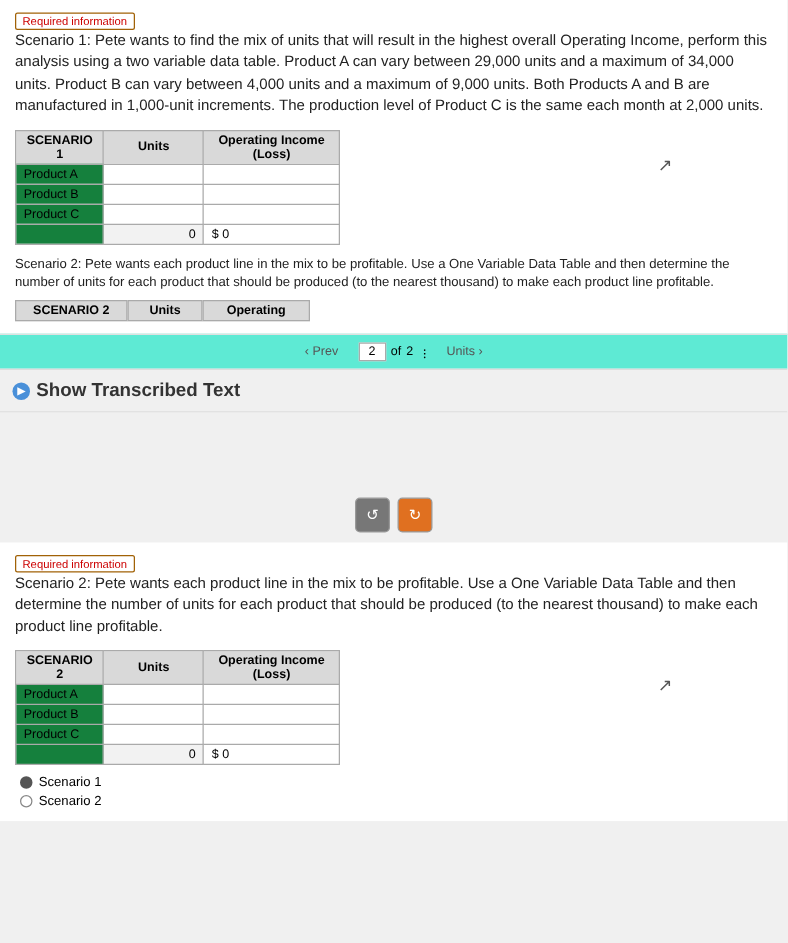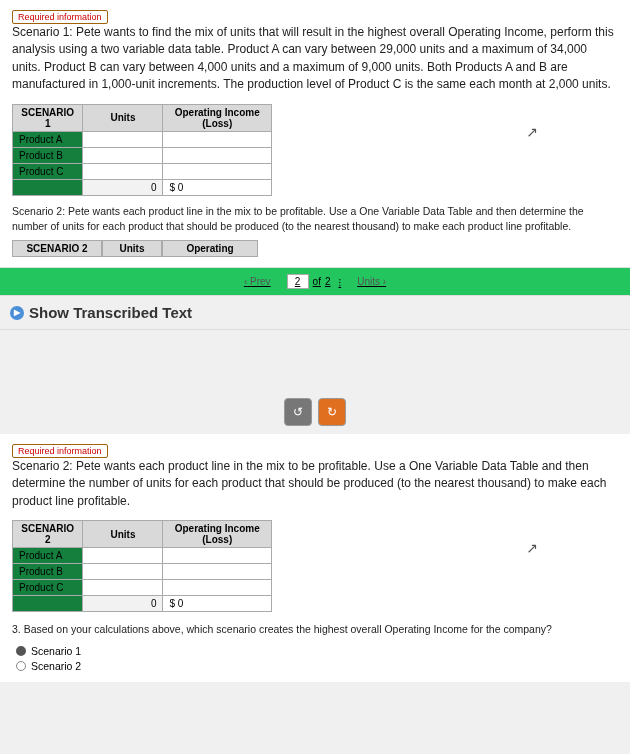--- a/index.html
+++ b/index.html
@@ -76,24 +76,23 @@
       color: #222;
       line-height: 1.45;
       margin-bottom: 6px;
     }
 
     .nav-bar {
       display: flex;
       align-items: center;
       justify-content: center;
       padding: 6px 0;
-      background: #22c55e;
+      background: #5eead4;
       border-top: 1px solid #e0e0e0;
       gap: 10px;
-      text-decoration: underline;
     }
 
     .nav-btn {
       background: none;
       border: none;
       color: #555;
       font-size: 10px;
       cursor: pointer;
       padding: 2px 6px;
     }
@@ -243,21 +242,21 @@
       background: #d9d9d9;
       text-align: center;
     }
     .partial-table-header .th.scenario-col {
       width: 90px;
     }
     .partial-table-header .th.units-col {
       width: 60px;
     }
     .partial-table-header .th.op-col {
-      width: 96px;
+      width: 86px;
     }
   </style>
 </head>
 <body>
 
 <div class="page-section">
   <div class="required-info-badge">Required information</div>
   
   <div class="scenario-text">Scenario 1: Pete wants to find the mix of units that will result in the highest overall Operating Income, perform this analysis using a two variable data table. Product A can vary between 29,000 units and a maximum of 34,000 units. Product B can vary between 4,000 units and a maximum of 9,000 units. Both Products A and B are manufactured in 1,000-unit increments. The production level of Product C is the same each month at 2,000 units.</div>
 
@@ -375,21 +374,20 @@
           <td class="total-label">0</td>
           <td class="total-value">
             <span>$</span>&nbsp;<span>0</span>
           </td>
         </tr>
       </tbody>
     </table>
     <span class="cursor-arrow">↗</span>
   </div>
 
-  <div class="bottom-question">3. Based on your calculations above, which scenario creates the highest overall Operating Income for the company?</div>
 
   <div class="radio-group">
     <div class="radio-item">
       <span class="radio-circle selected"></span>
       <span>Scenario 1</span>
     </div>
     <div class="radio-item">
       <span class="radio-circle"></span>
       <span>Scenario 2</span>
     </div>

